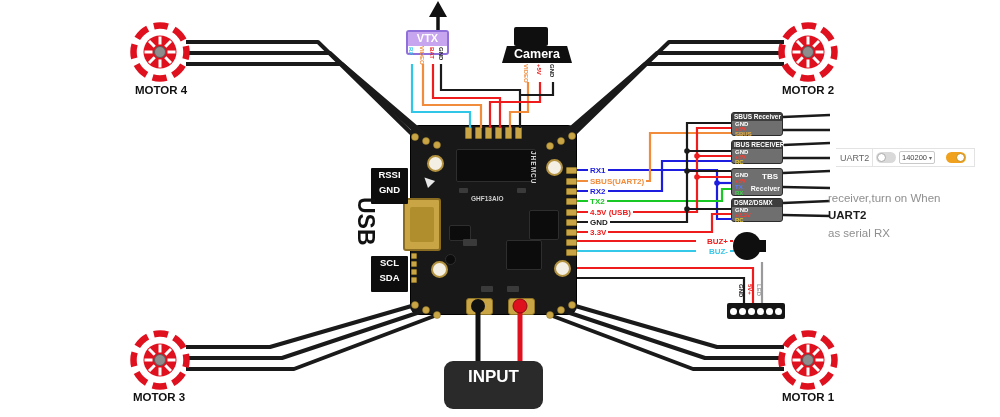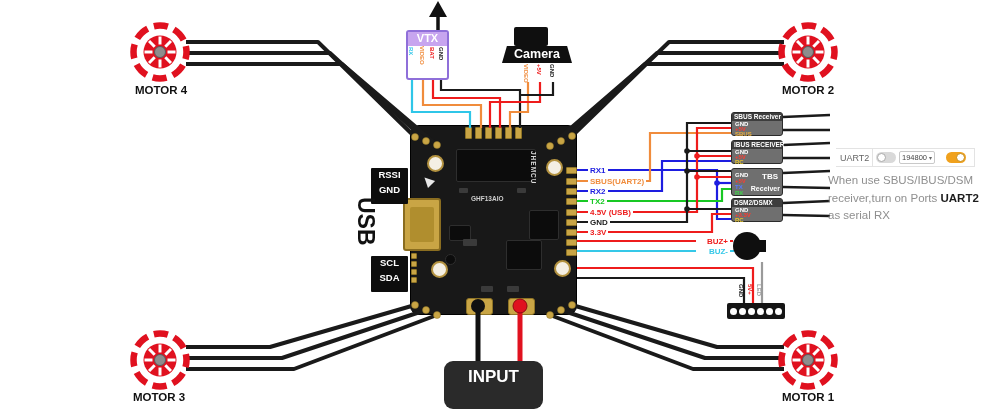--- a/index.html
+++ b/index.html
@@ -10,21 +10,21 @@
   svg.layer{position:absolute;left:0;top:0;}
   
   .chip-label{position:absolute;width:37px;height:21px;background:#0d0d0d;color:#fff;
               font-weight:bold;font-size:9.5px;line-height:13px;text-align:center;border-radius:1px;}
   .motor-label{position:absolute;font-size:11.5px;font-weight:bold;color:#111;white-space:nowrap;}
   .wlabel{position:absolute;font-size:8px;font-weight:bold;background:#fff;padding:0 2px;
           line-height:9px;white-space:nowrap;}
   .vtext{writing-mode:vertical-rl;text-orientation:sideways;}
   .pinv{position:absolute;font-size:6px;font-weight:bold;line-height:6px;white-space:nowrap;}
   
-  .vtxbox{position:absolute;left:406px;top:30px;width:43px;height:50px;border:2px solid #8f6fd9;
+  .vtxbox{position:absolute;left:406px;top:30px;width:43px;height:25px;border:2px solid #8f6fd9;
           border-radius:3px;background:#fff;}
   .vtxhead{height:14px;background:#c7a5ef;color:#fff;font-size:11px;font-weight:bold;
            text-align:center;line-height:13px;}
   
   .cam-body{position:absolute;left:514px;top:27px;width:34px;height:19px;background:#0f0f0f;border-radius:2px;}
   .cam-banner{position:absolute;left:502px;top:46px;width:70px;height:17px;background:#0f0f0f;
               clip-path:polygon(7% 0,93% 0,100% 100%,0 100%);color:#fff;font-weight:bold;
               font-size:12.5px;text-align:center;line-height:17px;}
   
   .board{position:absolute;left:410px;top:125px;width:167px;height:190px;background:#181818;
@@ -323,34 +323,34 @@
     <div class="rpin" style="top: 18px; color: rgb(230, 197, 46);">RC</div>
   </div>
 
   <div class="ports-row">
     <span class="ports-label">UART2</span>
     <span class="vline"></span>
     <span class="tgl tgl-off" style="margin-left:3px;">
         <span class="knob"></span>
       </span>
     <span class="dropdown">
-      <span class="val">194800</span>
+      <span class="val">140200</span>
       <span class="caret">▾</span>
     </span>
     <span style="flex:1;"></span>
     <span class="tgl tgl-on" style="background: rgb(240, 161, 29);">
         <span class="knob"></span>
       </span>
     <span style="width:8px;"></span>
     <span class="vline"></span>
   </div>
 
   <div class="note">
-    <span>When use SBUS/IBUS/DSM</span><br>
-    <span>receiver,turn on Ports </span><b>UART2</b><br>
+    <br>
+    <span>receiver,turn on When </span><b>UART2</b><br>
     <span>as serial RX</span>
   </div>
 
   <div class="input-box">
     <div class="l1">INPUT</div>
   </div>
 
 </div>
 
 </body></html>

